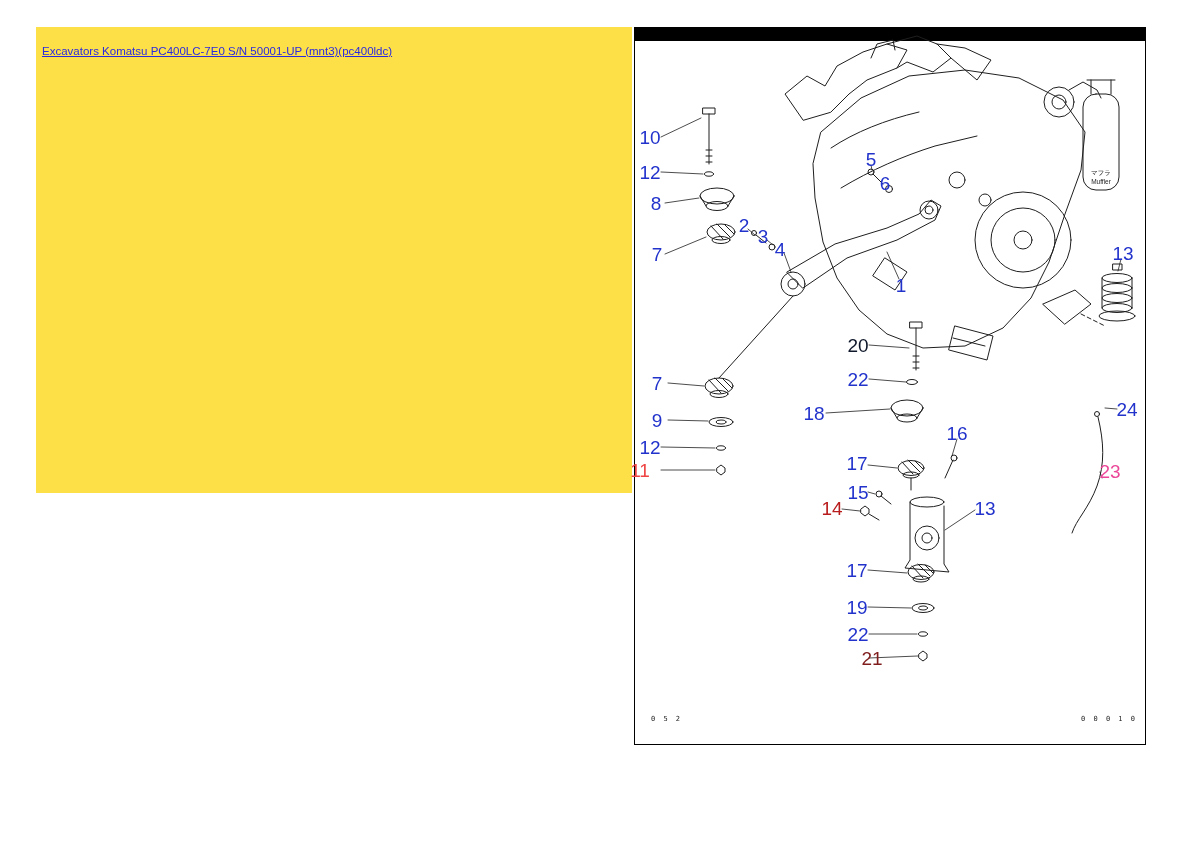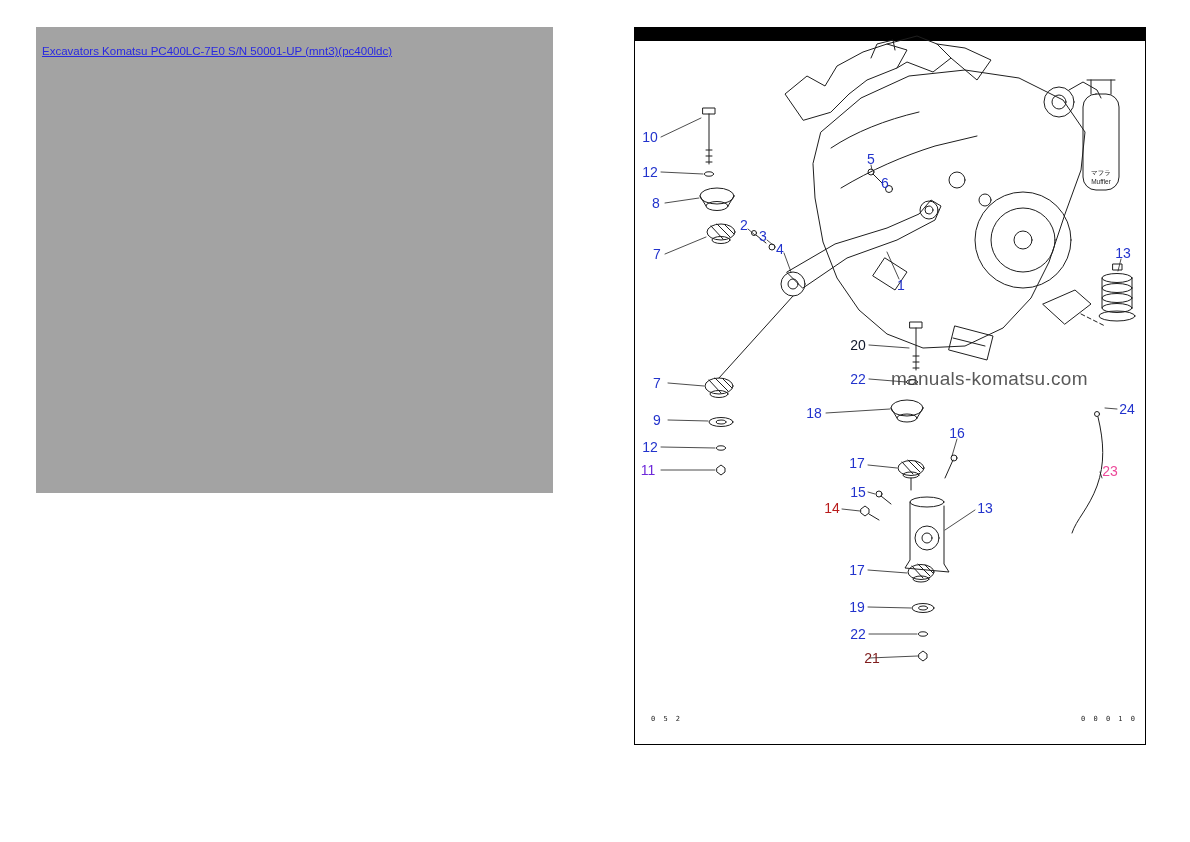--- a/index.html
+++ b/index.html
@@ -2,39 +2,39 @@
 <html><head>
 <meta charset="utf-8">
 <style>
   * { box-sizing: border-box; }
   html,body { margin:0; padding:0; }
   body {
     width:1190px; height:842px; background:#ffffff; position:relative; overflow:hidden;
     font-family:"Liberation Sans", sans-serif;
   }
   .left-panel {
-    position:absolute; left:36px; top:27px; width:517px; height:466px; background:#a3a3a3;
+    position:absolute; left:36px; top:27px; width:596px; height:466px; background:#fde047;
   }
   .manual-link {
     position:absolute; left:6px; top:18px; font-size:11.5px; line-height:13px;
     text-decoration:underline; white-space:nowrap; cursor:pointer;
   }
   .diagram-panel {
     position:absolute; left:634px; top:27px; width:512px; height:718px;
     background:#fff; border:1px solid #000;
   }
   .panel-topbar { position:absolute; left:0; top:0; width:100%; height:13px; background:#000; }
   svg.parts { position:absolute; left:0; top:0; }
   .watermark {
     position:absolute; left:256px; top:340px; font-size:19px; color:#3c3c3c; opacity:.85;
     letter-spacing:.3px; white-space:nowrap;
   }
   .callout-layer { position:absolute; left:0; top:0; width:510px; height:716px; }
   .callout {
-    position:absolute; transform:translate(-50%,-50%); font-size:14px; line-height:15px;
+    position:absolute; transform:translate(-50%,-50%); font-size:19px; line-height:15px;
     font-family:"Liberation Sans", sans-serif; white-space:nowrap;
   }
   .footer {
     position:absolute; top:687px; font-size:7px; letter-spacing:2px; color:#222;
     font-family:"DejaVu Sans Mono", monospace;
   }
   .footer-left { left:16px; }
   .footer-right { right:8px; }
 </style>
 </head>
@@ -174,42 +174,41 @@
         <path d="M26 109 L66 90 M26 144 L68 146 M30 175 L64 170 M30 226 L71 209 M113 201 L120 207 M132 212 L138 217 M149 225 L156 244 M236 137 L237 142 M264 251 L252 224 M486 231 L483 243 M234 317 L274 320 M234 351 L271 354 M191 385 L255 381 M482 381 L470 380 M33 355 L69 358 M33 392 L73 393 M26 419 L80 420 M26 442 L80 442 M233 437 L262 440 M322 411 L317 428 M233 464 L240 466 M207 481 L225 483 M340 482 L310 502 M465 444 L467 450 M233 542 L272 545 M233 579 L276 580 M234 606 L282 606 M234 630 L283 628"></path>
       </g>
     </g>
 
     <g fill="#1f1f1f" font-family="Liberation Sans, sans-serif" font-size="6.5" text-anchor="middle">
       <text x="466" y="147">マフラ</text>
       <text x="466" y="156">Muffler</text>
     </g>
   </svg>
 
-  <div class="watermark">manuals-komatsu.com</div>
 
   <div class="callout-layer" id="callout-layer">
       <div class="callout" style="left: 15px; top: 109px; color: rgb(34, 51, 204);">10</div>
       <div class="callout" style="left: 15px; top: 144px; color: rgb(34, 51, 204);">12</div>
       <div class="callout" style="left: 21px; top: 175px; color: rgb(34, 51, 204);">8</div>
       <div class="callout" style="left: 22px; top: 226px; color: rgb(34, 51, 204);">7</div>
       <div class="callout" style="left: 109px; top: 197px; color: rgb(34, 51, 204);">2</div>
       <div class="callout" style="left: 128px; top: 208px; color: rgb(34, 51, 204);">3</div>
       <div class="callout" style="left: 145px; top: 221px; color: rgb(34, 51, 204);">4</div>
       <div class="callout" style="left: 236px; top: 131px; color: rgb(34, 51, 204);">5</div>
       <div class="callout" style="left: 250px; top: 155px; color: rgb(34, 51, 204);">6</div>
       <div class="callout" style="left: 266px; top: 257px; color: rgb(34, 51, 204);">1</div>
       <div class="callout" style="left: 488px; top: 225px; color: rgb(34, 51, 204);">13</div>
       <div class="callout" style="left: 223px; top: 317px; color: #0f172a;">20</div>
       <div class="callout" style="left: 223px; top: 351px; color: rgb(34, 51, 204);">22</div>
       <div class="callout" style="left: 179px; top: 385px; color: rgb(34, 51, 204);">18</div>
       <div class="callout" style="left: 492px; top: 381px; color: rgb(34, 51, 204);">24</div>
       <div class="callout" style="left: 22px; top: 355px; color: rgb(34, 51, 204);">7</div>
       <div class="callout" style="left: 22px; top: 392px; color: rgb(34, 51, 204);">9</div>
       <div class="callout" style="left: 15px; top: 419px; color: rgb(34, 51, 204);">12</div>
-      <div class="callout" style="left: 13px; top: 442px; color: #6d28d9;">11</div>
+      <div class="callout" style="left: 5px; top: 442px; color: #ef4444;">11</div>
       <div class="callout" style="left: 222px; top: 435px; color: rgb(34, 51, 204);">17</div>
       <div class="callout" style="left: 322px; top: 405px; color: rgb(34, 51, 204);">16</div>
       <div class="callout" style="left: 223px; top: 464px; color: rgb(34, 51, 204);">15</div>
       <div class="callout" style="left: 197px; top: 480px; color: #b91c1c;">14</div>
       <div class="callout" style="left: 350px; top: 480px; color: rgb(34, 51, 204);">13</div>
       <div class="callout" style="left: 475px; top: 443px; color: #ec4899;">23</div>
       <div class="callout" style="left: 222px; top: 542px; color: rgb(34, 51, 204);">17</div>
       <div class="callout" style="left: 222px; top: 579px; color: rgb(34, 51, 204);">19</div>
       <div class="callout" style="left: 223px; top: 606px; color: rgb(34, 51, 204);">22</div>
       <div class="callout" style="left: 237px; top: 630px; color: #7f1d1d;">21</div>

